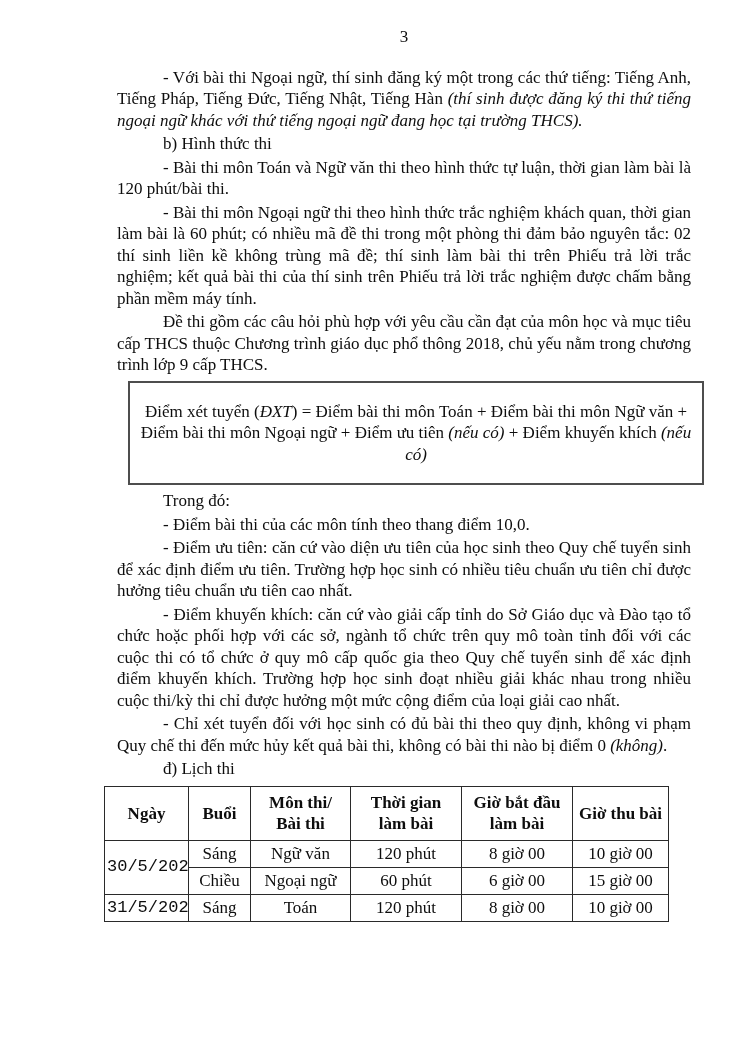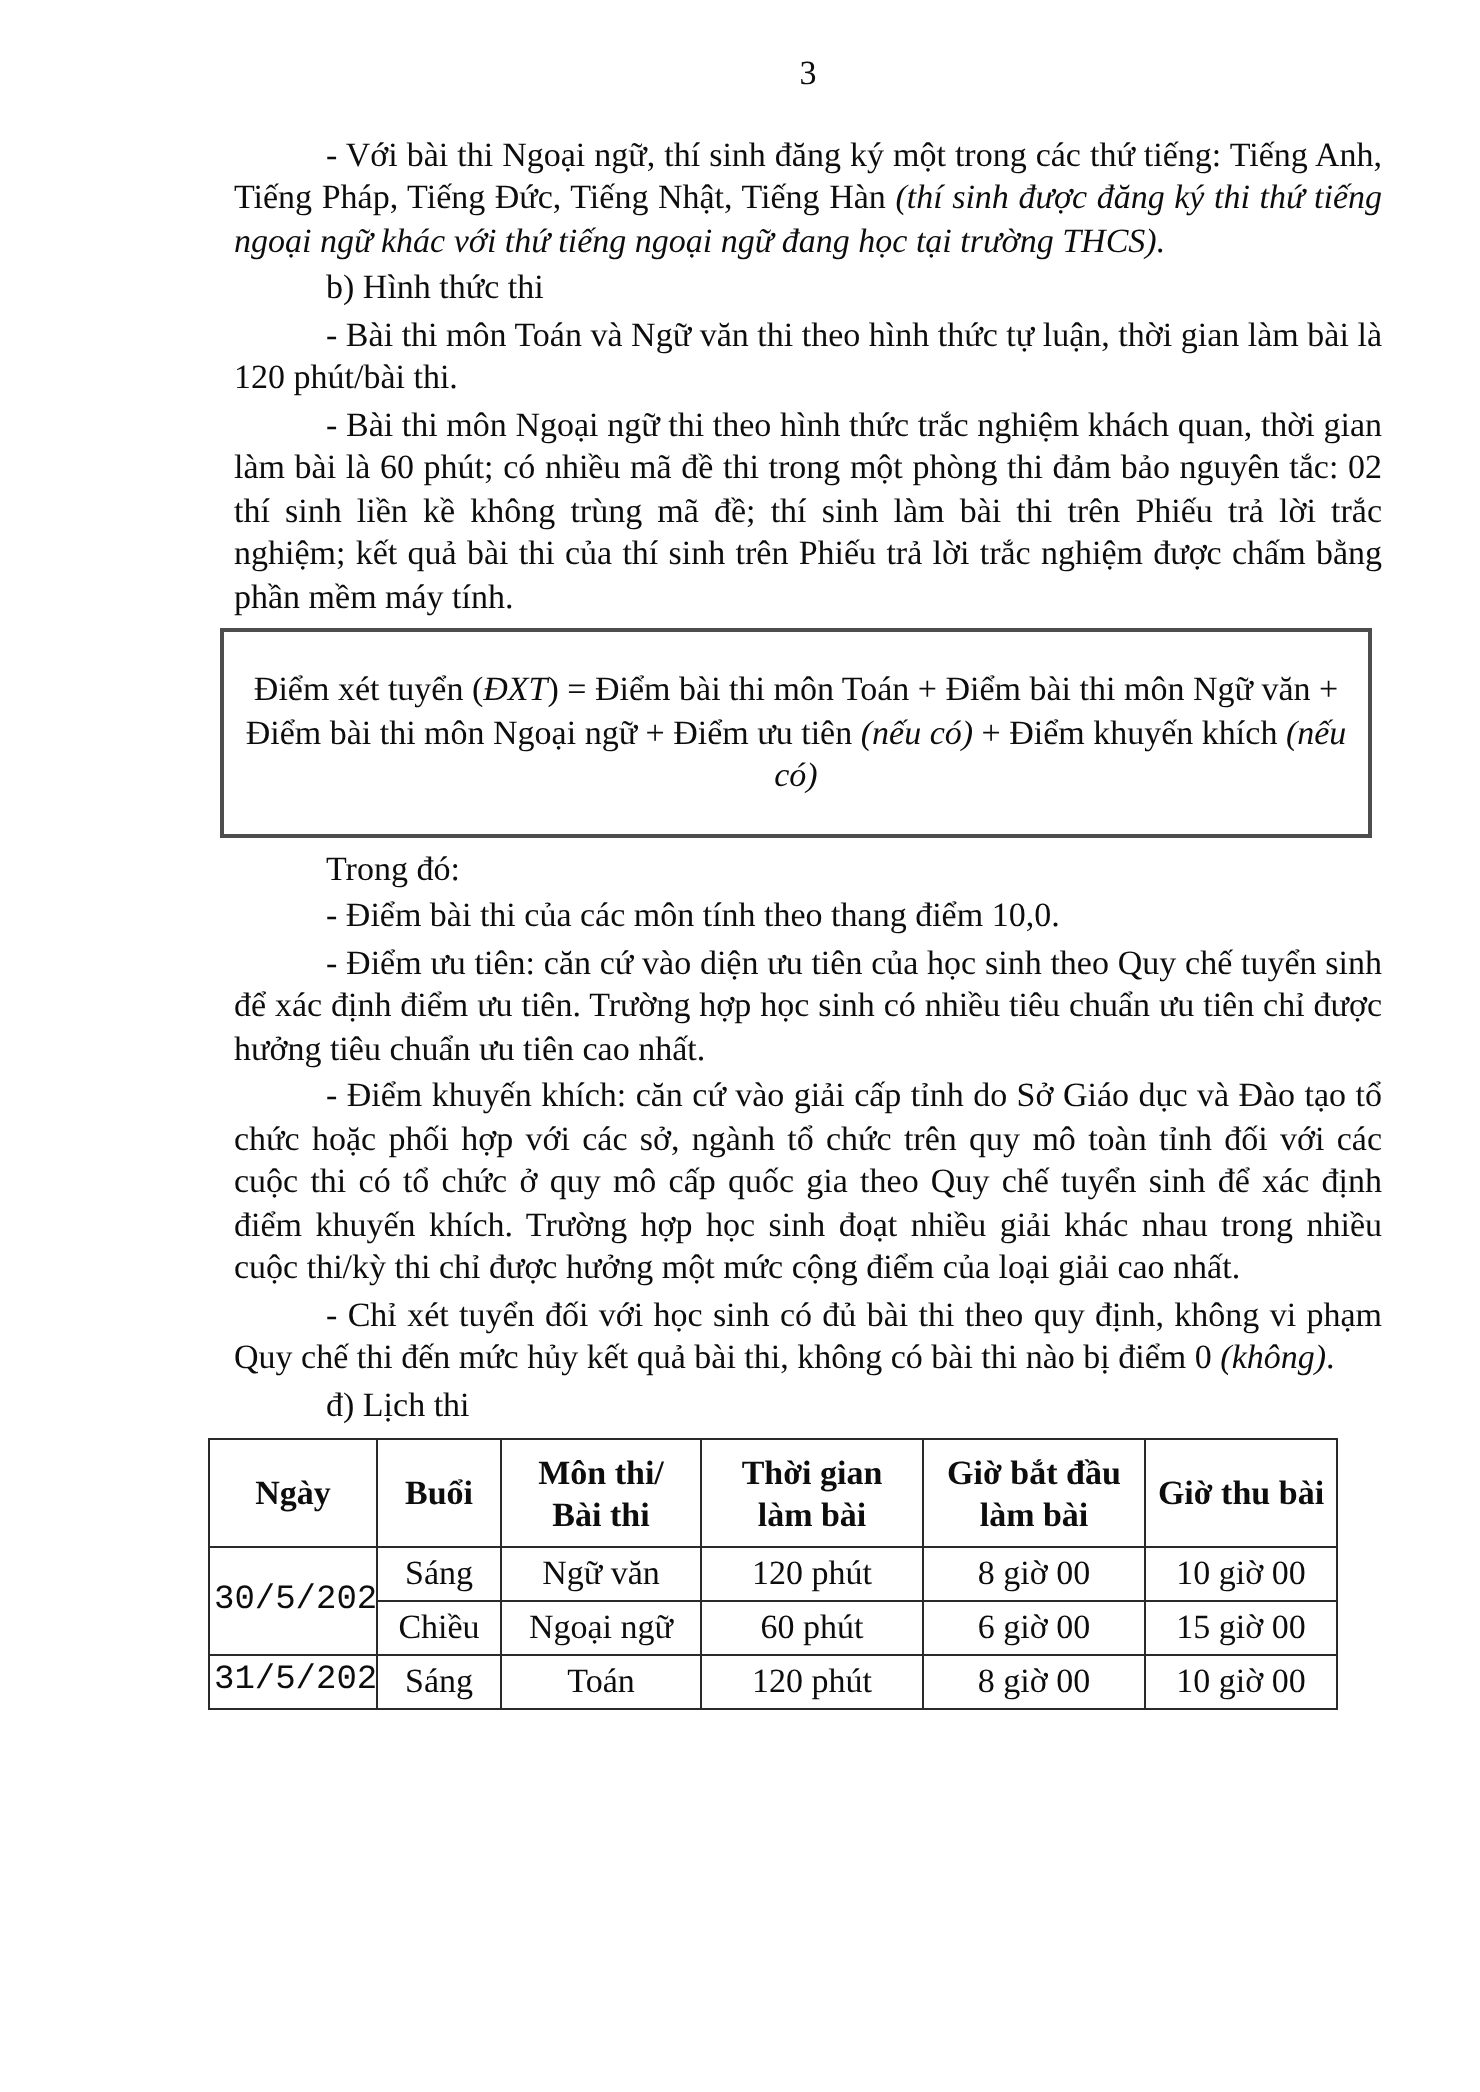--- a/index.html
+++ b/index.html
@@ -26,21 +26,21 @@
     text-align: center;
     margin-bottom: 19px;
   }
   .para {
     margin: 2px 13px;
     text-align: justify;
     text-indent: 46px;
   }
   .formula-box {
     width: 576px;
-    margin: 5px 0 5px 6px;
+    margin: 5px 0 5px 24px;
     border: 2px solid #4d4d4d;
     padding: 18px 10px;
     text-align: center;
   }
   i { font-style: italic; }
   table.schedule {
     table-layout: fixed;
     border-collapse: collapse;
     margin: 6px 0 0 0;
     width: 564px;
@@ -75,20 +75,21 @@
 
   <p class="para"><span>- Với bài thi Ngoại ngữ, thí sinh đăng ký một trong các thứ tiếng: Tiếng Anh, Tiếng Pháp, Tiếng Đức, Tiếng Nhật, Tiếng Hàn </span><i>(thí sinh được đăng ký thi thứ tiếng ngoại ngữ khác với thứ tiếng ngoại ngữ đang học tại trường THCS).</i></p>
 
   <p class="para">b) Hình thức thi</p>
 
   <p class="para">- Bài thi môn Toán và Ngữ văn thi theo hình thức tự luận, thời gian làm bài là 120 phút/bài thi.</p>
 
   <p class="para">- Bài thi môn Ngoại ngữ thi theo hình thức trắc nghiệm khách quan, thời gian làm bài là 60 phút; có nhiều mã đề thi trong một phòng thi đảm bảo nguyên tắc: 02 thí sinh liền kề không trùng mã đề; thí sinh làm bài thi trên Phiếu trả lời trắc nghiệm; kết quả bài thi của thí sinh trên Phiếu trả lời trắc nghiệm được chấm bằng phần mềm máy tính.</p>
 
 
+  <p class="para">Đề thi gồm các câu hỏi phù hợp với yêu cầu cần đạt của môn học và mục tiêu cấp THCS thuộc Chương trình giáo dục phổ thông 2018, chủ yếu nằm trong chương trình lớp 9 cấp THCS.</p>
 
 
   <div class="formula-box"><span>Điểm xét tuyển (</span><i>ĐXT</i><span>) = Điểm bài thi môn Toán + Điểm bài thi môn Ngữ văn + Điểm bài thi môn Ngoại ngữ + Điểm ưu tiên </span><i>(nếu có)</i><span> + Điểm khuyến khích </span><i>(nếu có)</i></div>
 
   <p class="para">Trong đó:</p>
 
   <p class="para">- Điểm bài thi của các môn tính theo thang điểm 10,0.</p>
 
   <p class="para">- Điểm ưu tiên: căn cứ vào diện ưu tiên của học sinh theo Quy chế tuyển sinh để xác định điểm ưu tiên. Trường hợp học sinh có nhiều tiêu chuẩn ưu tiên chỉ được hưởng tiêu chuẩn ưu tiên cao nhất.</p>
 

